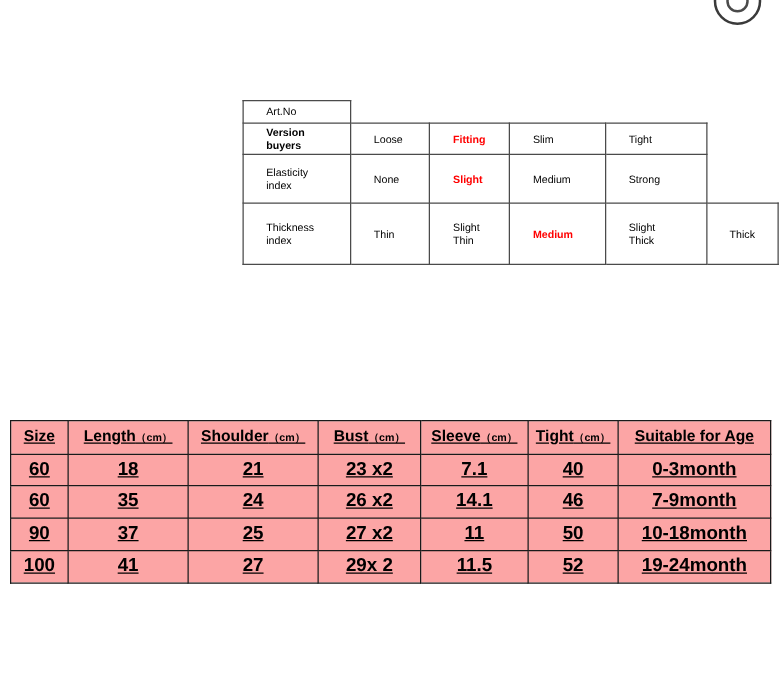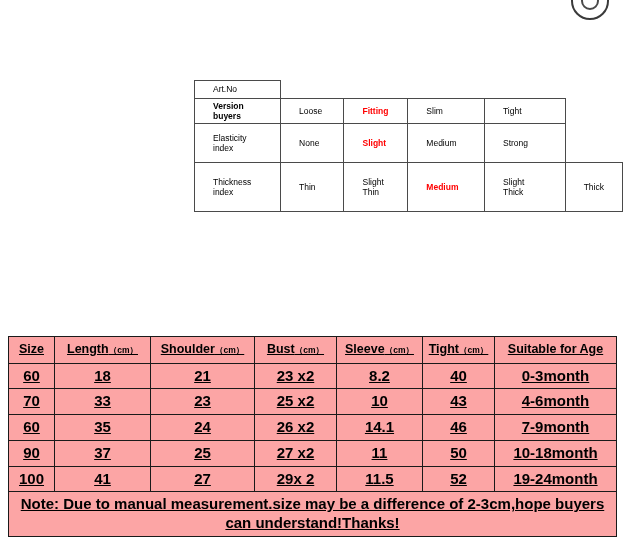--- a/index.html
+++ b/index.html
@@ -209,32 +209,23 @@
         <th><span>Tight</span><span class="unit">（cm）</span></th>
         <th><span>Suitable for Age</span></th>
       </tr>
     </thead>
     <tbody>
       <tr>
         <td>60</td>
         <td>18</td>
         <td>21</td>
         <td>23 x2</td>
-        <td>8.2</td>
+        <td>7.1</td>
         <td>40</td>
         <td class="age-cell">0-3month</td>
-      </tr>
-      <tr>
-        <td>70</td>
-        <td>33</td>
-        <td>23</td>
-        <td>25 x2</td>
-        <td>10</td>
-        <td>43</td>
-        <td class="age-cell">4-6month</td>
       </tr>
       <tr>
         <td>60</td>
         <td>35</td>
         <td>24</td>
         <td>26 x2</td>
         <td>14.1</td>
         <td>46</td>
         <td class="age-cell">7-9month</td>
       </tr>
@@ -249,18 +240,15 @@
       </tr>
       <tr>
         <td>100</td>
         <td>41</td>
         <td>27</td>
         <td>29x 2</td>
         <td>11.5</td>
         <td>52</td>
         <td class="age-cell">19-24month</td>
       </tr>
-      <tr class="note-row">
-        <td colspan="7">Note: Due to manual measurement.size may be a difference of 2-3cm,hope buyers can understand!Thanks!</td>
-      </tr>
     </tbody>
   </table>
 </div>
 
 </body></html>

